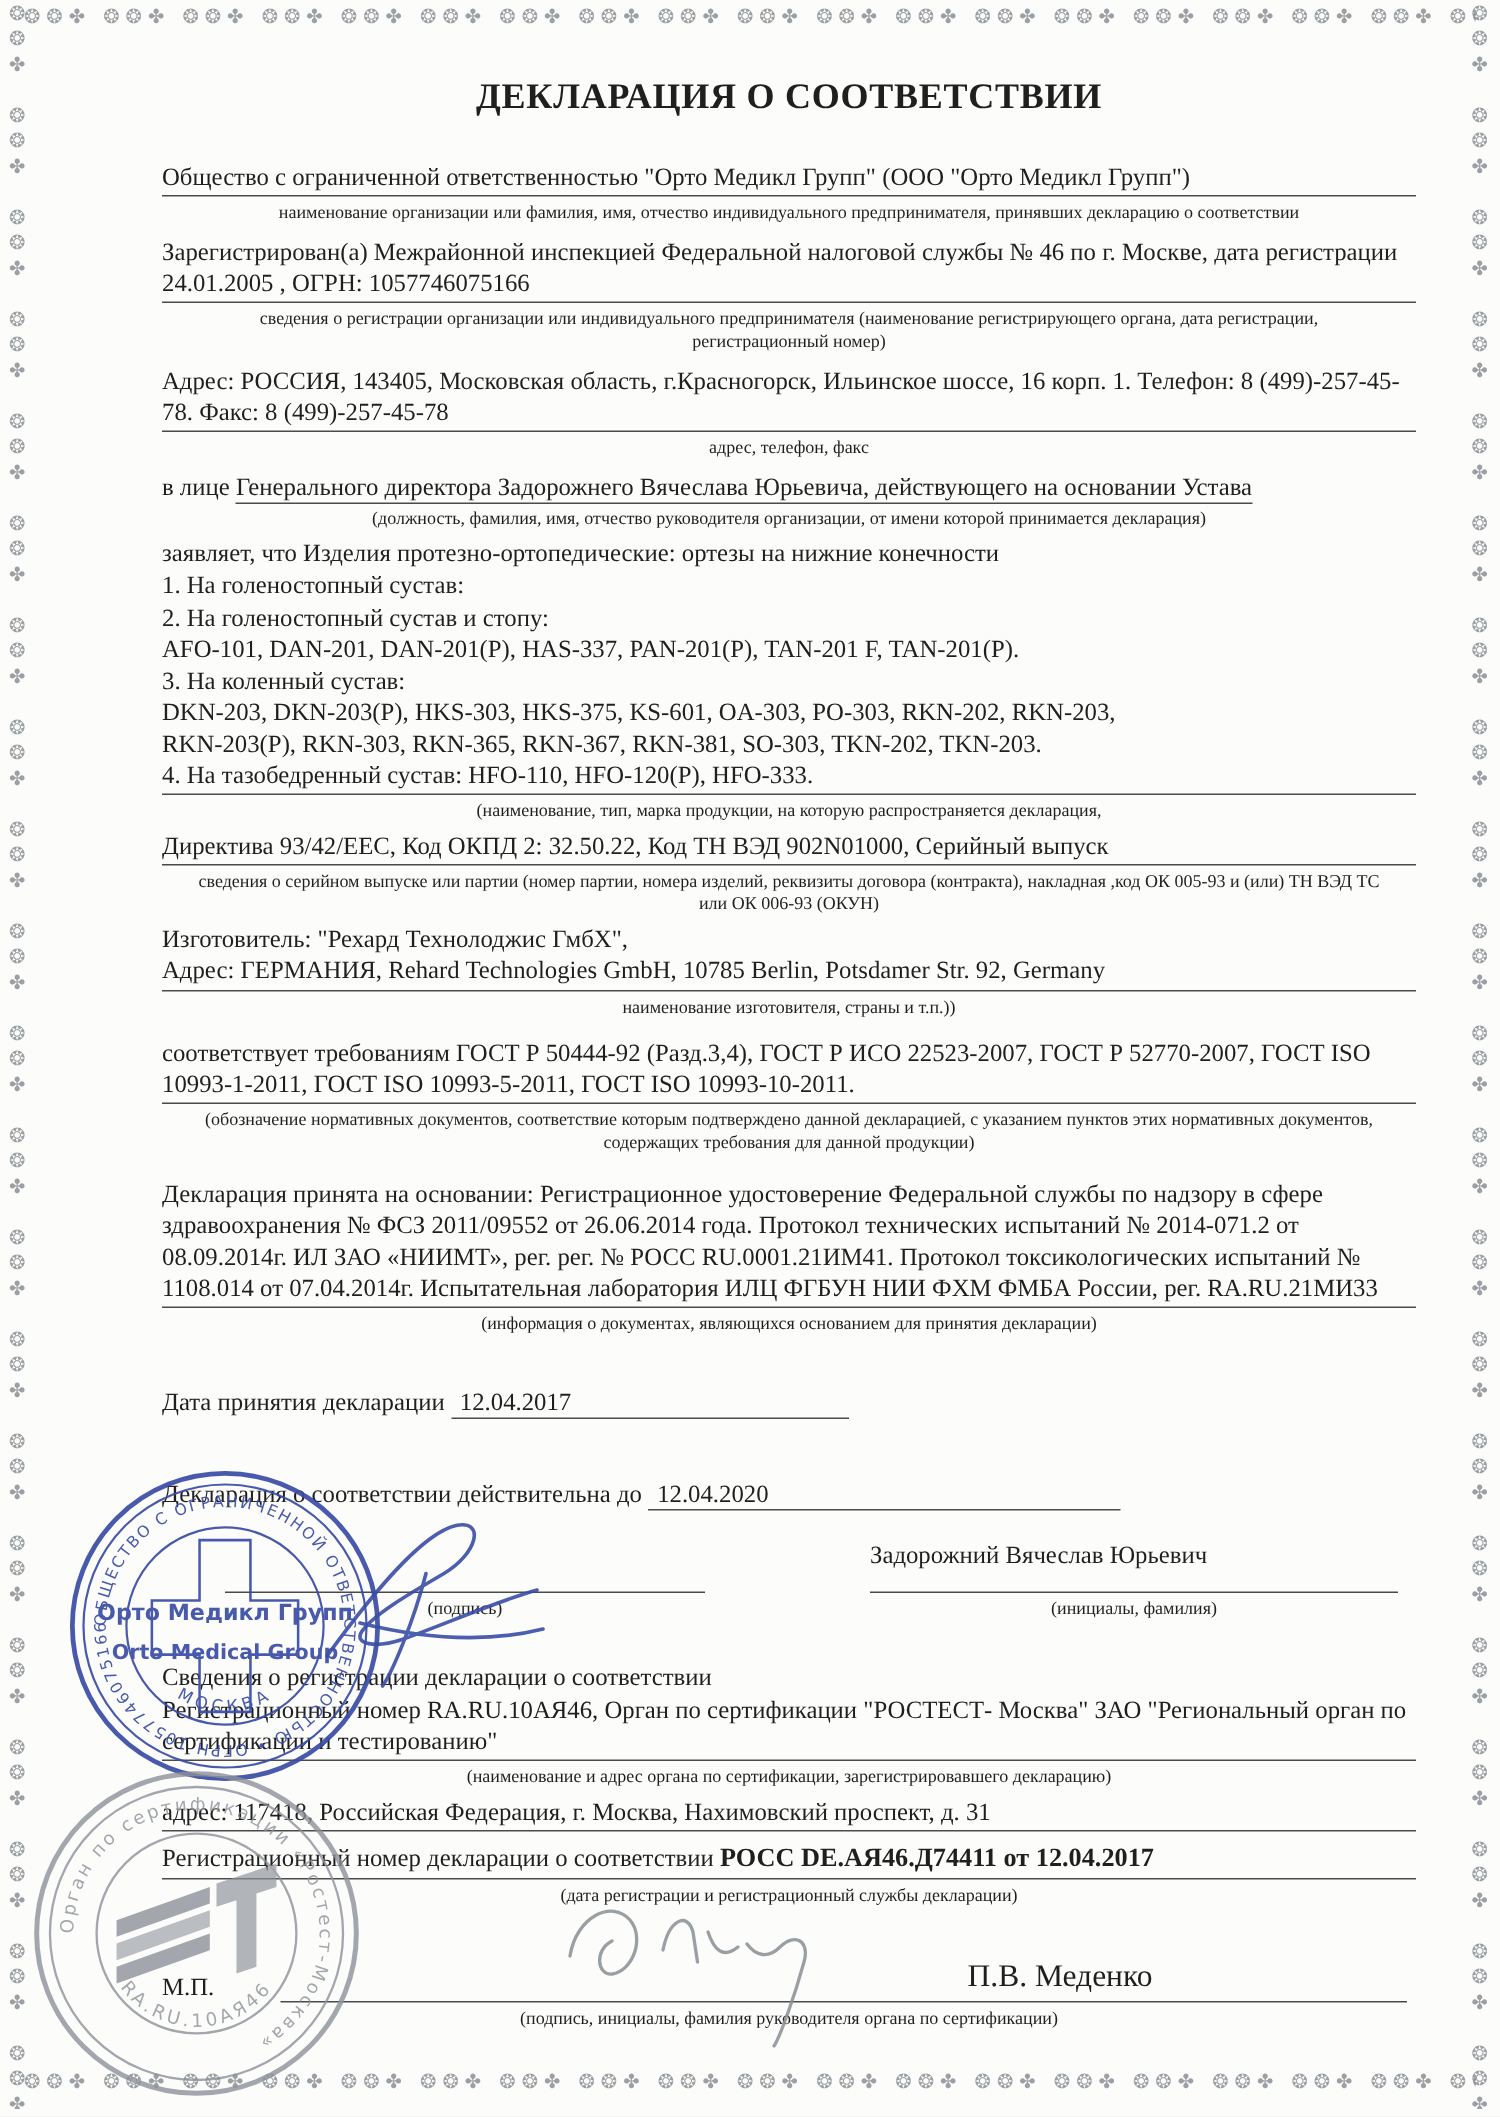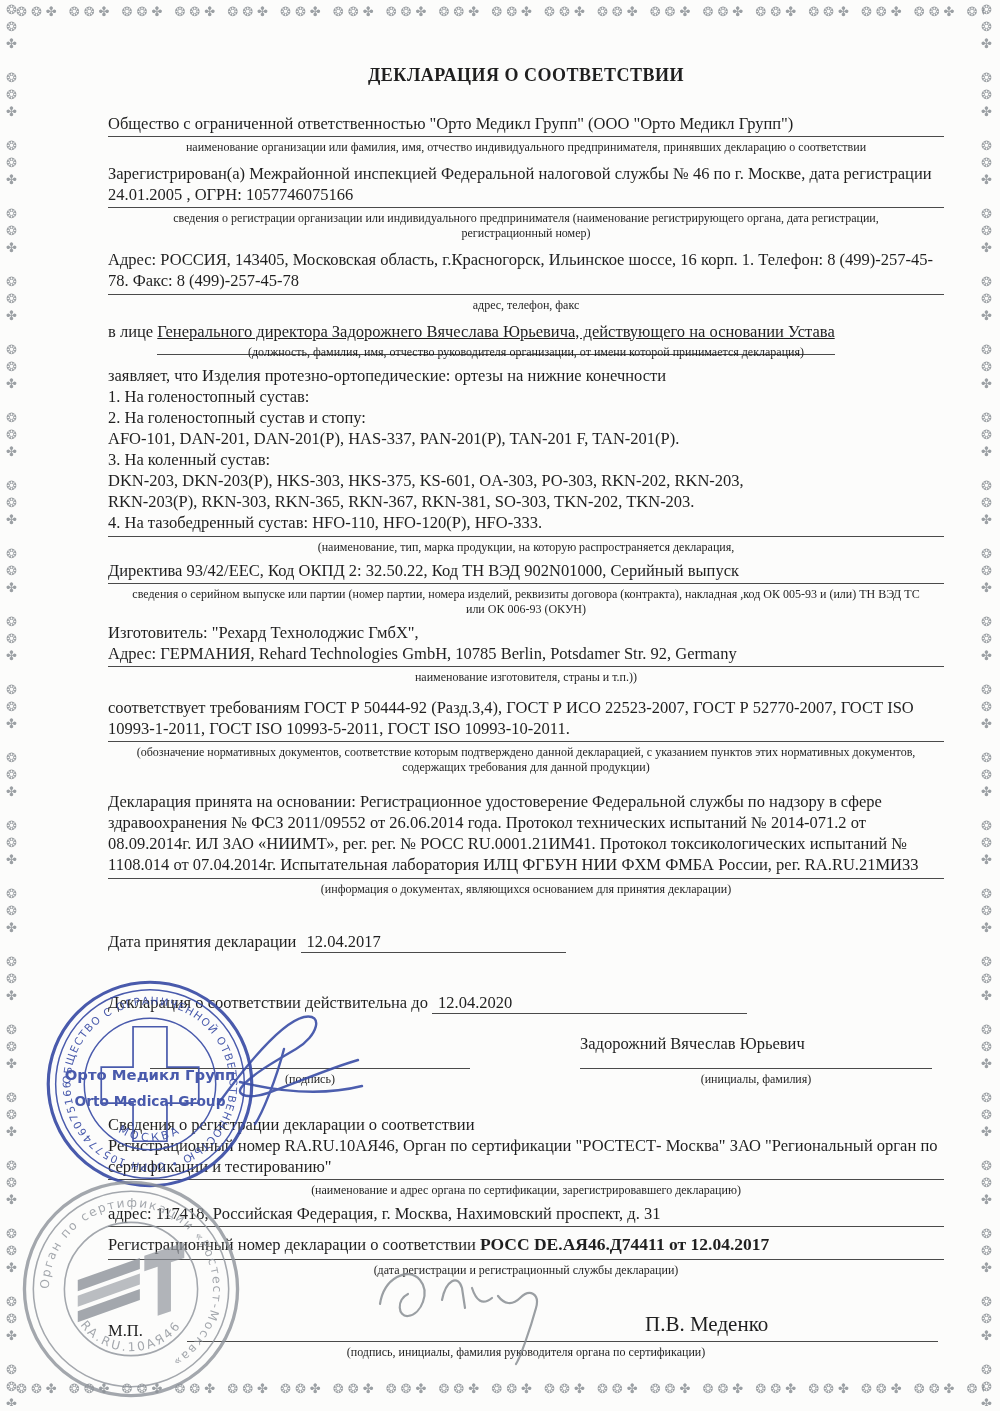--- a/index.html
+++ b/index.html
@@ -13,24 +13,24 @@
   
   .orn{position:absolute;color:var(--ornament);font-family:"DejaVu Sans",sans-serif;
        font-size:13px;letter-spacing:4px;overflow:hidden;white-space:nowrap;opacity:.85;}
   .orn.h{left:16px;right:16px;height:19px;}
   .orn.top{top:4px;} .orn.bottom{top:1381px;}
   .orn.v{top:2px;height:1404px;width:19px;writing-mode:vertical-rl;text-orientation:upright;
          letter-spacing:2px;line-height:19px;}
   .orn.left{left:2px;} .orn.right{right:4px;}
   
   .content{position:absolute;left:108px;right:56px;top:0;font-size:16.5px;line-height:1.28;}
-  .title{padding-top:64px;text-align:center;font-weight:bold;font-size:18px;letter-spacing:.5px;}
+  .title{padding-top:50px;text-align:center;font-weight:bold;font-size:24px;letter-spacing:.5px;}
   .field{border-bottom:1.2px solid var(--line);padding-bottom:2px;}
   .caption{font-size:12px;line-height:1.25;text-align:center;margin:3px auto 5px;max-width:95%;}
-  .u{border-bottom:1.2px solid var(--line);padding-bottom:13px;text-decoration:underline;}
+  .u{border-bottom:1.2px solid var(--line);padding-bottom:1px;}
   .mt8{margin-top:8px;} .mt12{margin-top:12px;} .mt16{margin-top:16px;}
   .date-row{margin-top:34px;}
   .valid-row{margin-top:40px;}
   .u-date{border-bottom:1.2px solid var(--line);padding:0 185px 1px 6px;}
   .u-date2{border-bottom:1.2px solid var(--line);padding:0 235px 1px 6px;}
   .sig-row{display:flex;margin-top:16px;align-items:flex-end;}
   .sig-left{width:320px;margin-left:42px;}
   .sig-line{height:40px;border-bottom:1.2px solid var(--line);}
   .sig-right{width:352px;margin-left:auto;margin-right:12px;}
   .sig-name{border-bottom:1.2px solid var(--line);padding-bottom:14px;}

